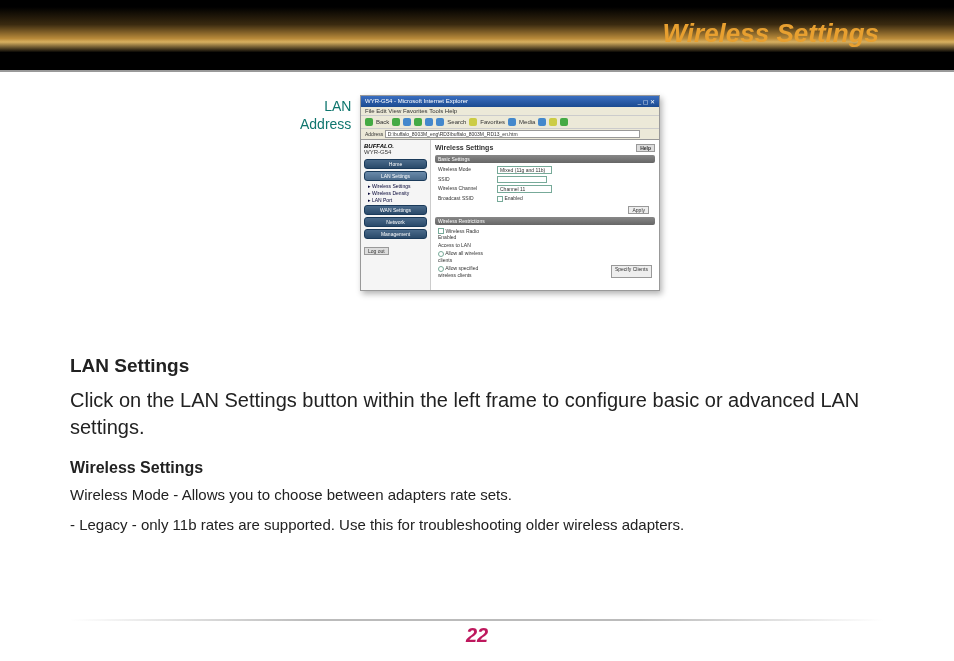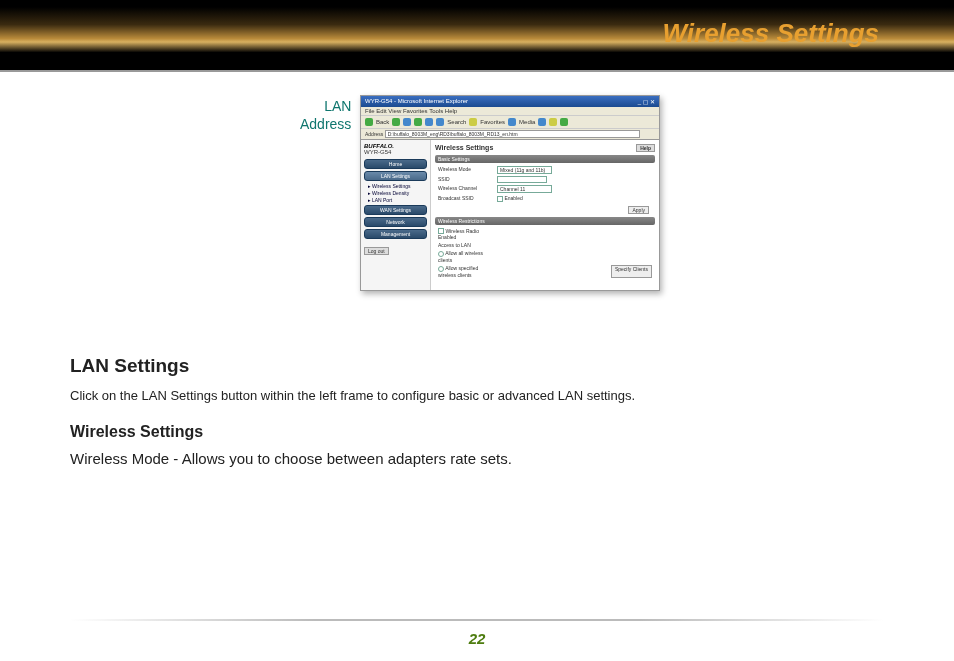--- a/index.html
+++ b/index.html
@@ -211,21 +211,21 @@
     left: 0;
     right: 0;
     color: #222;
   }
   .doc-h1 {
     font-size: 19px;
     font-weight: bold;
     margin-bottom: 10px;
   }
   .doc-p {
-    font-size: 13px;
+    font-size: 20px;
     margin-bottom: 18px;
     line-height: 1.35;
   }
   .doc-h2 {
     font-size: 16px;
     font-weight: bold;
     margin-bottom: 8px;
     margin-top: 4px;
   }
   .doc-bold { font-weight: normal; }
@@ -242,24 +242,24 @@
     left: 70px;
     right: 70px;
     height: 2px;
     background: linear-gradient(to right, #fff, #bbb 30%, #bbb 70%, #fff);
   }
   .page-num {
     position: absolute;
     bottom: 14px;
     width: 100%;
     text-align: center;
-    font-size: 15px;
+    font-size: 20px;
     font-weight: bold;
     font-style: italic;
-    color: #4d7c0f;
+    color: #be185d;
   }
 </style>
 </head>
 <body>
 
 <div class="header-band">
   <div class="header-title">Wireless Settings</div>
 </div>
 <div class="header-bottom-line"></div>
 
@@ -354,17 +354,18 @@
     </div>
   </div>
 
   <div class="doc-content">
     <div class="doc-h1">LAN Settings</div>
     <div class="doc-p">Click on the LAN Settings button within the left frame to configure basic or advanced LAN settings.</div>
     <div class="doc-h2">Wireless Settings</div>
     <div class="doc-li">
       <span class="doc-bold">Wireless Mode - </span><span>Allows you to choose between adapters rate sets.</span>
     </div>
+    <div class="doc-li">- <span class="doc-bold">Legacy - </span><span>only 11b rates are supported. Use this for troubleshooting older wireless adapters.</span></div>
   </div>
 </div>
 
 <div class="footer-line"></div>
 <div class="page-num">22</div>
 
 </body></html>

